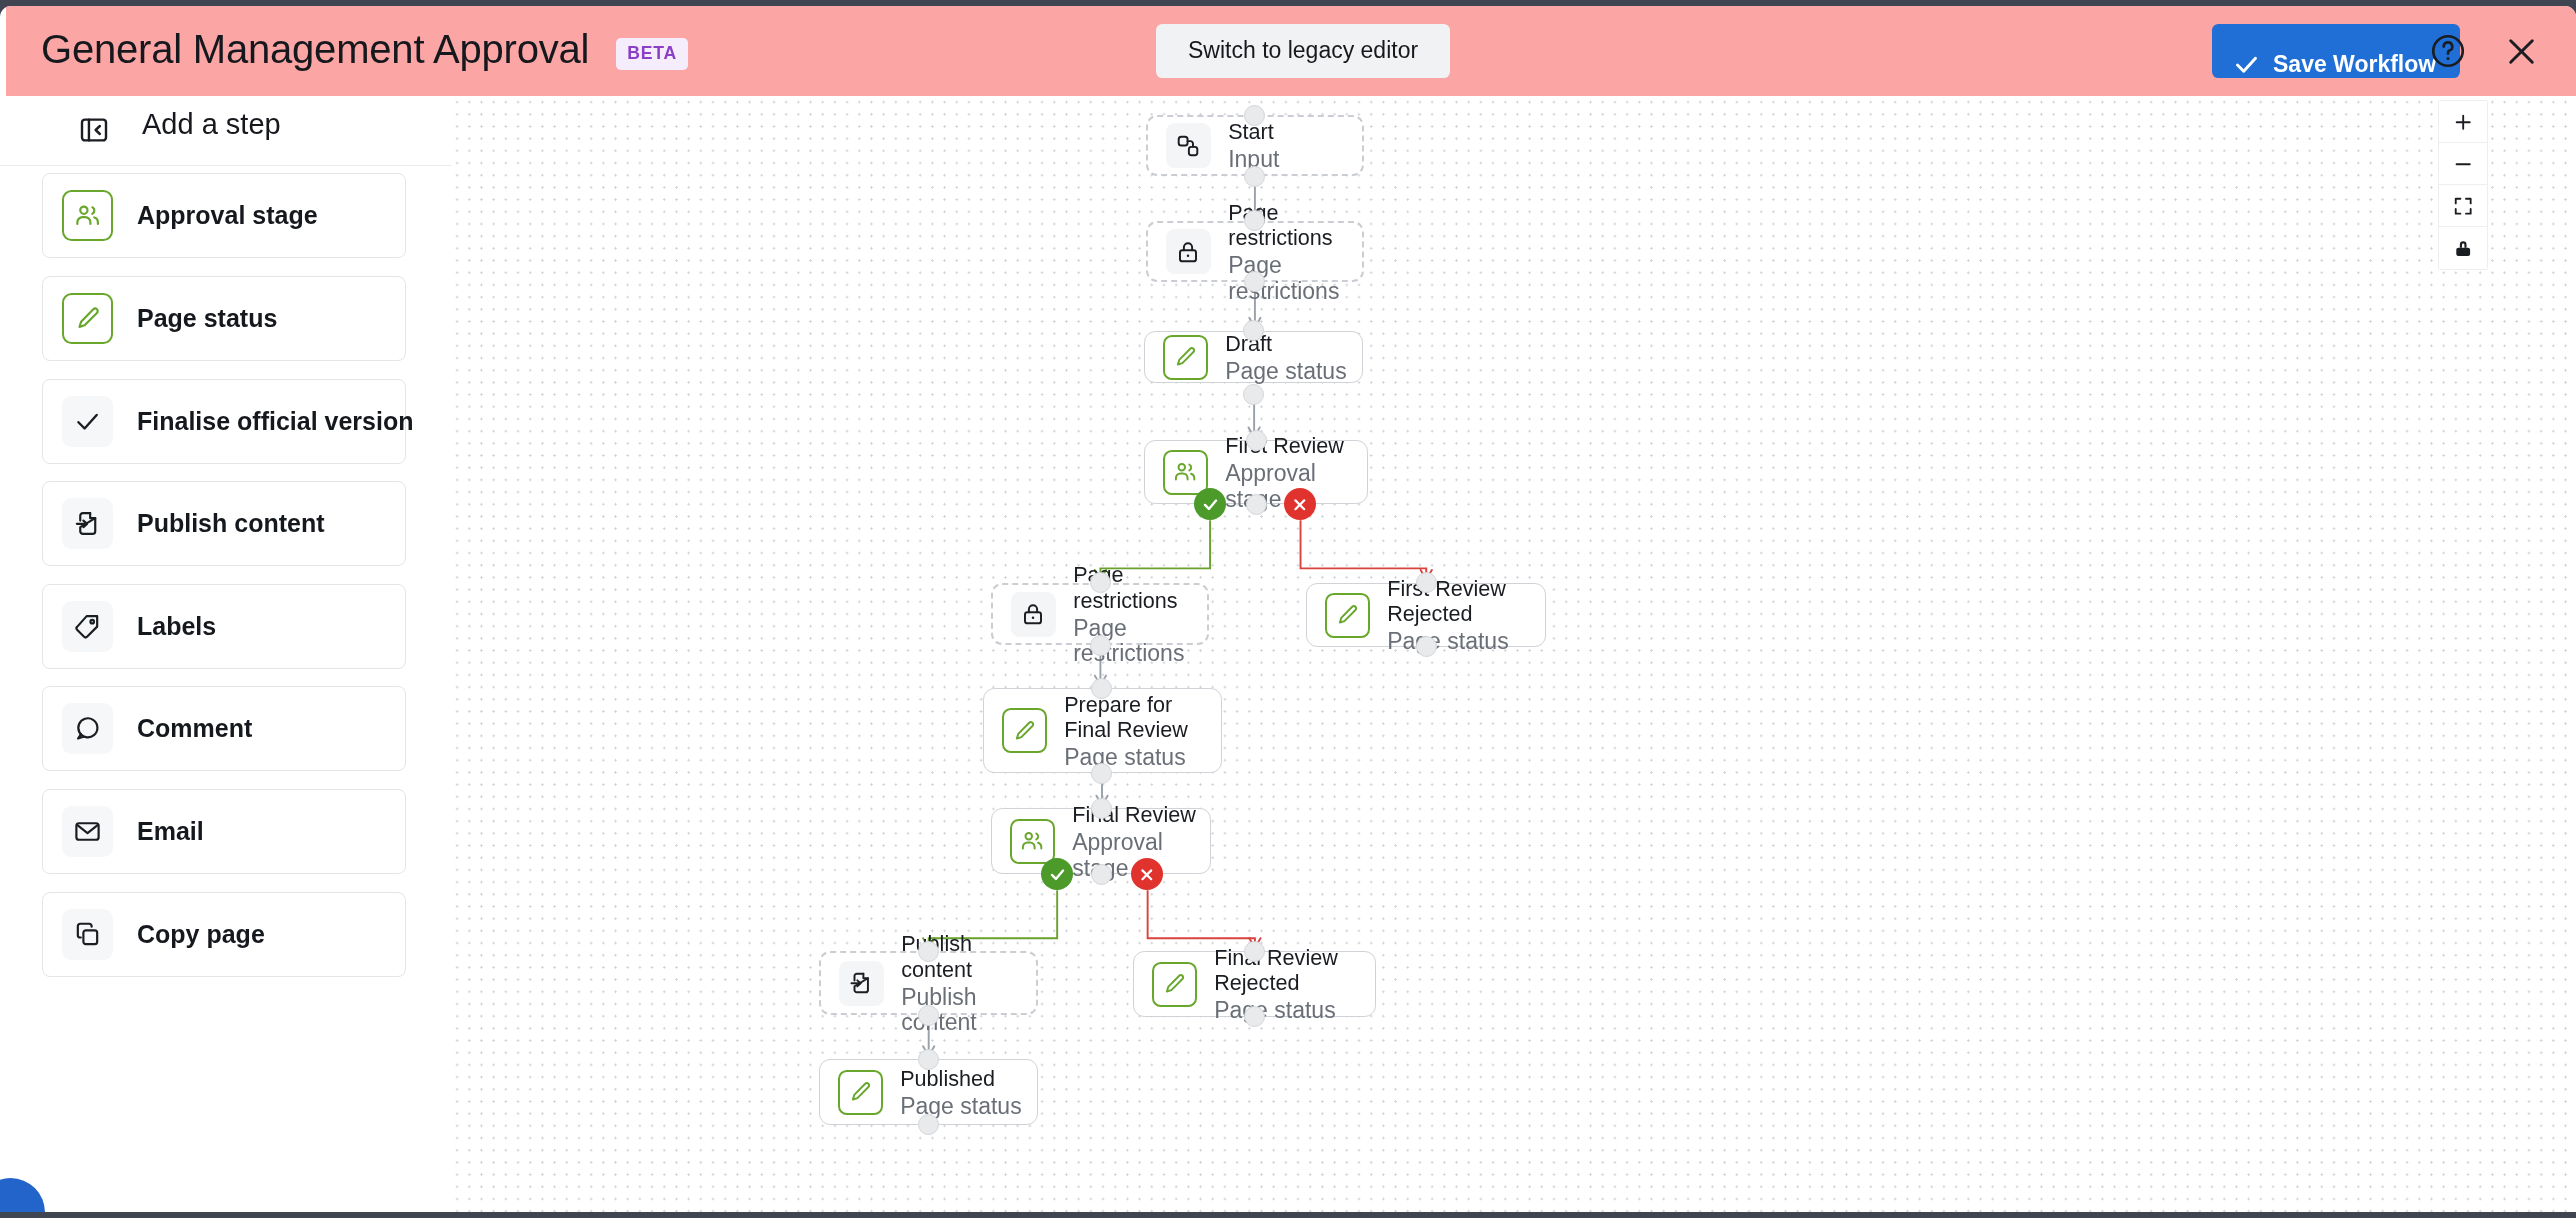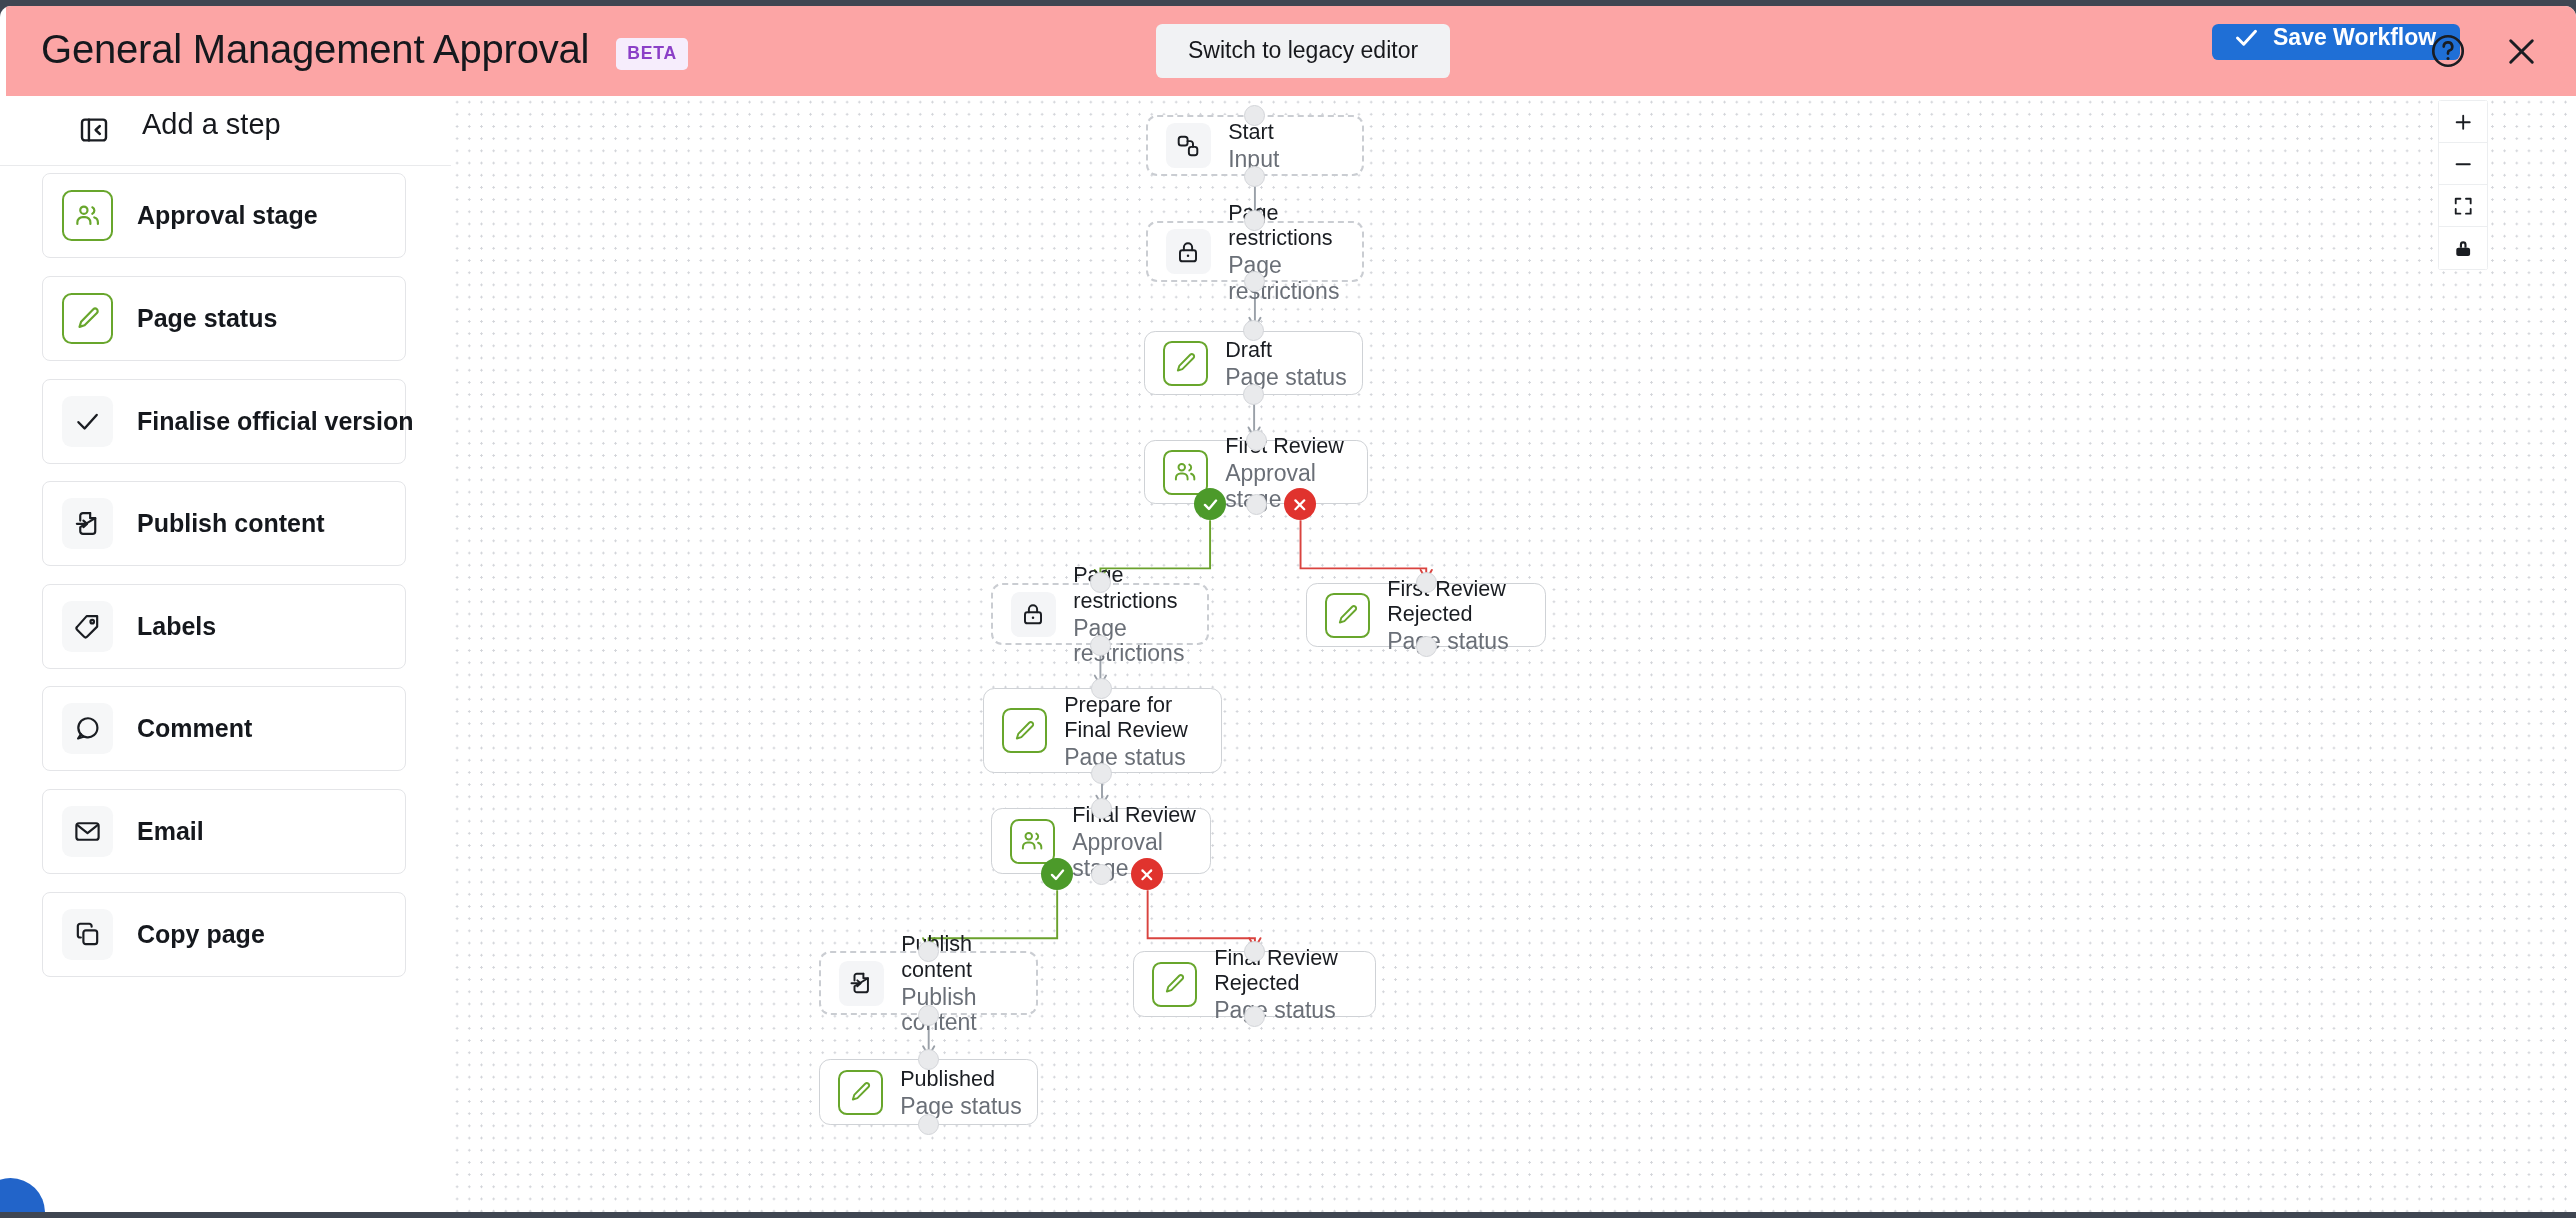--- a/index.html
+++ b/index.html
@@ -42,26 +42,26 @@
     position: absolute; left: 1150px; top: 17.6px;
     height: 54px; padding: 0 32px;
     background: #f1f2f4; color: #17181c;
     border: none; border-radius: 6.4px;
     font-family: "Liberation Sans", sans-serif;
     font-size: 23px; font-weight: 400; cursor: pointer;
     white-space: nowrap;
   }
   #save-btn {
     position: absolute; left: 2206px; top: 17.6px;
-    height: 36px; padding: 0 24px 0 21px;
+    height: 54px; padding: 0 24px 0 21px;
     background: #1f6fd6; color: #ffffff;
     border: none; border-radius: 6.4px;
     font-family: "Liberation Sans", sans-serif;
     font-size: 23px; font-weight: 700; cursor: pointer;
-    display: flex; align-items: flex-start; gap: 13px;
+    display: flex; align-items: flex-end; gap: 13px;
     white-space: nowrap;
   }
   #help-btn, #close-btn {
     position: absolute; top: 24px;
     width: 42px; height: 42px;
     background: none; border: none; cursor: pointer;
     display: flex; align-items: center; justify-content: center;
   }
   #help-btn { left: 2421px; }
   #close-btn { left: 2494px; }
@@ -390,21 +390,21 @@
               <circle cx="12" cy="15.5" r="1.15" fill="#1a1d22" stroke="none"></circle>
             </svg>
           </div>
           <div class="node-text">
             <div class="node-title">Page restrictions</div>
             <div class="node-sub">Page restrictions</div>
           </div>
         </div>
         <div class="handle" style="left: 793px; top: 114px;"></div>
         <div class="handle" style="left: 793px; top: 175px;"></div>
-        <div class="node solid" style="left: 693px; top: 235px; width: 219px; height: 64px;">
+        <div class="node solid" style="left: 693px; top: 235px; width: 219px; height: 52px;">
           <div class="node-icon green">
             <svg width="26" height="26" viewBox="0 0 24 24" fill="none" stroke="#68a62c" stroke-width="1.8" stroke-linecap="round" stroke-linejoin="round">
               <path d="M16.8 4.4a2.1 2.1 0 0 1 3 3L9.6 17.6 5.4 18.9l1.3-4.2z"></path>
             </svg>
           </div>
           <div class="node-text">
             <div class="node-title">Draft</div>
             <div class="node-sub">Page status</div>
           </div>
         </div>

